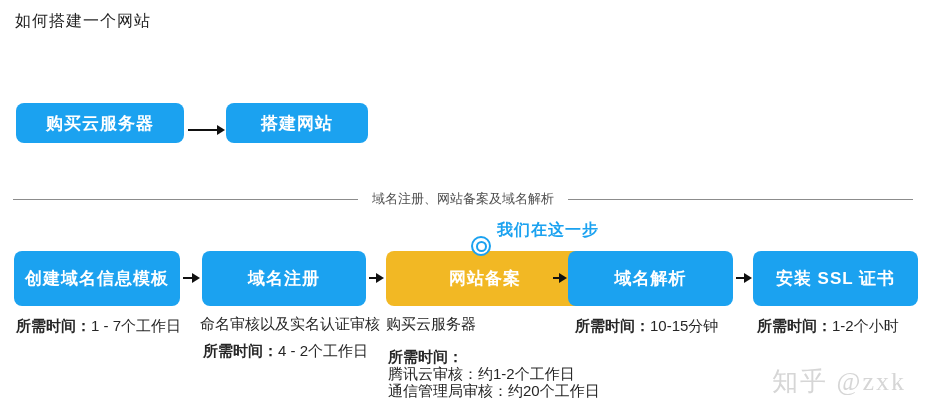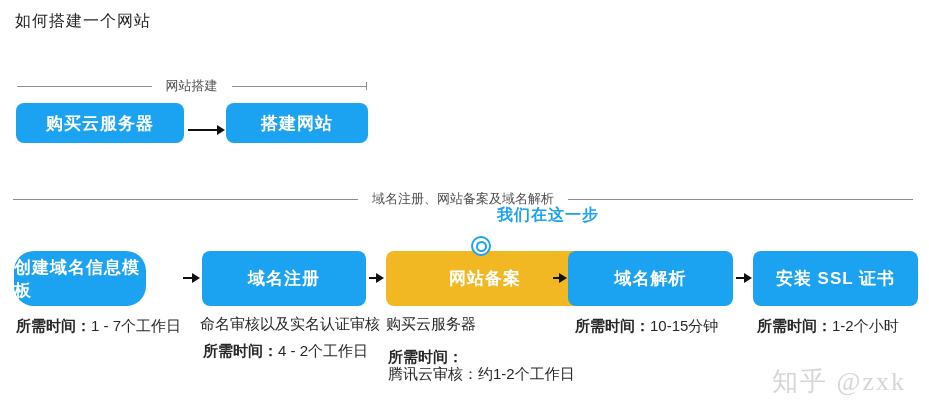--- a/index.html
+++ b/index.html
@@ -44,21 +44,21 @@
     position:absolute;height:2px;background:#111111;
   }
   .arrow::after{
     content:"";position:absolute;right:-7px;top:-4px;
     border-left:8px solid #111111;
     border-top:5px solid transparent;
     border-bottom:5px solid transparent;
   }
   
   .callout-label{
-    position:absolute;left:497px;top:205px;
+    position:absolute;left:497px;top:220px;
     font-size:16px;font-weight:700;color:#1ba2f0;letter-spacing:1px;
   }
   .target-circle{
     position:absolute;left:471px;top:236px;
     width:16px;height:16px;border-radius:50%;
     border:2px solid #1ba2f0;background:#ffffff;
     display:flex;align-items:center;justify-content:center;
     z-index:3;
   }
   .target-circle .inner{
@@ -77,47 +77,41 @@
     font-family:"Liberation Serif","DejaVu Serif",serif;
   }
 </style>
 </head>
 <body>
 
 <div class="canvas">
 
   <div class="page-title">如何搭建一个网站</div>
 
-  <div class="divider divider-1">
-    <div class="line"></div>
-    <span class="divider-label">网站搭建</span>
-    <div class="line"></div>
-    <div class="tick"></div>
-  </div>
 
   <div class="step-box blue row1" style="left:16px;width:168px;">
     <span>购买云服务器</span>
   </div>
   <div class="arrow" style="left:188px;top:129px;width:30px;"></div>
   <div class="step-box blue row1" style="left:226px;width:142px;">
     <span>搭建网站</span>
   </div>
 
   <div class="divider divider-2">
     <div class="line"></div>
     <span class="divider-label">域名注册、网站备案及域名解析</span>
     <div class="line"></div>
   </div>
 
   <div class="callout-label">我们在这一步</div>
   <div class="target-circle">
     <div class="inner"></div>
   </div>
 
-  <div class="step-box blue row2" style="left:14px;width:132px;border-radius:20px;">
+  <div class="step-box blue row2" style="left:14px;width:166px;">
     <span>创建域名信息模板</span>
   </div>
   <div class="arrow" style="left:183px;top:277px;width:10px;"></div>
 
   <div class="step-box blue row2" style="left:202px;width:164px;">
     <span>域名注册</span>
   </div>
   <div class="arrow" style="left:369px;top:277px;width:8px;"></div>
 
   <div class="step-box orange row2" style="left:386px;width:198px;justify-content:center;">
@@ -144,20 +138,21 @@
   <div class="note" style="left:203px;top:342px;">
     <b>所需时间：</b><span>4 - 2个工作日</span>
   </div>
 
   <div class="note" style="left:386px;top:315px;">
     <span>购买云服务器</span>
   </div>
   <div class="note" style="left:388px;top:348px;">
     <b>所需时间：</b><br>
     <span>腾讯云审核：约1-2个工作日</span><br>
+    <span>通信管理局审核：约20个工作日</span>
   </div>
 
   <div class="note" style="left:575px;top:317px;">
     <b>所需时间：</b><span>10-15分钟</span>
   </div>
 
   <div class="note" style="left:757px;top:317px;">
     <b>所需时间：</b><span>1-2个小时</span>
   </div>
 

